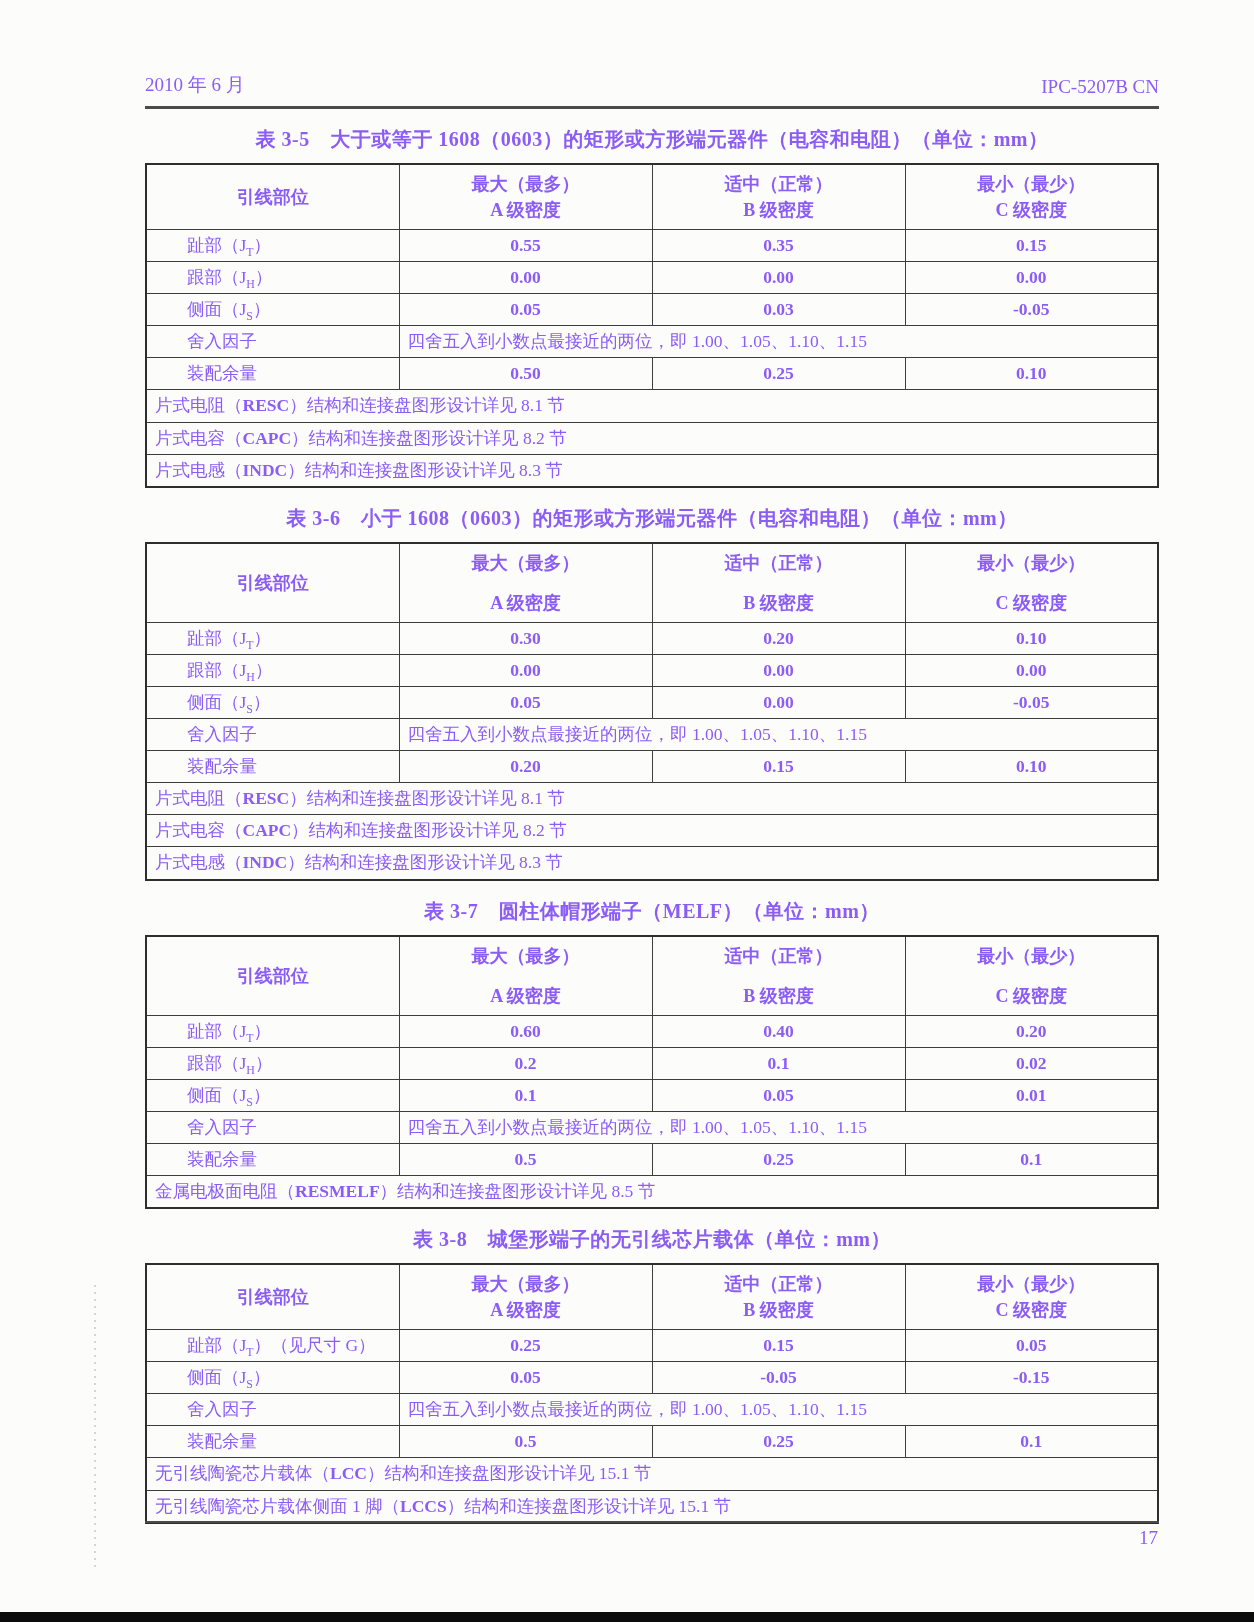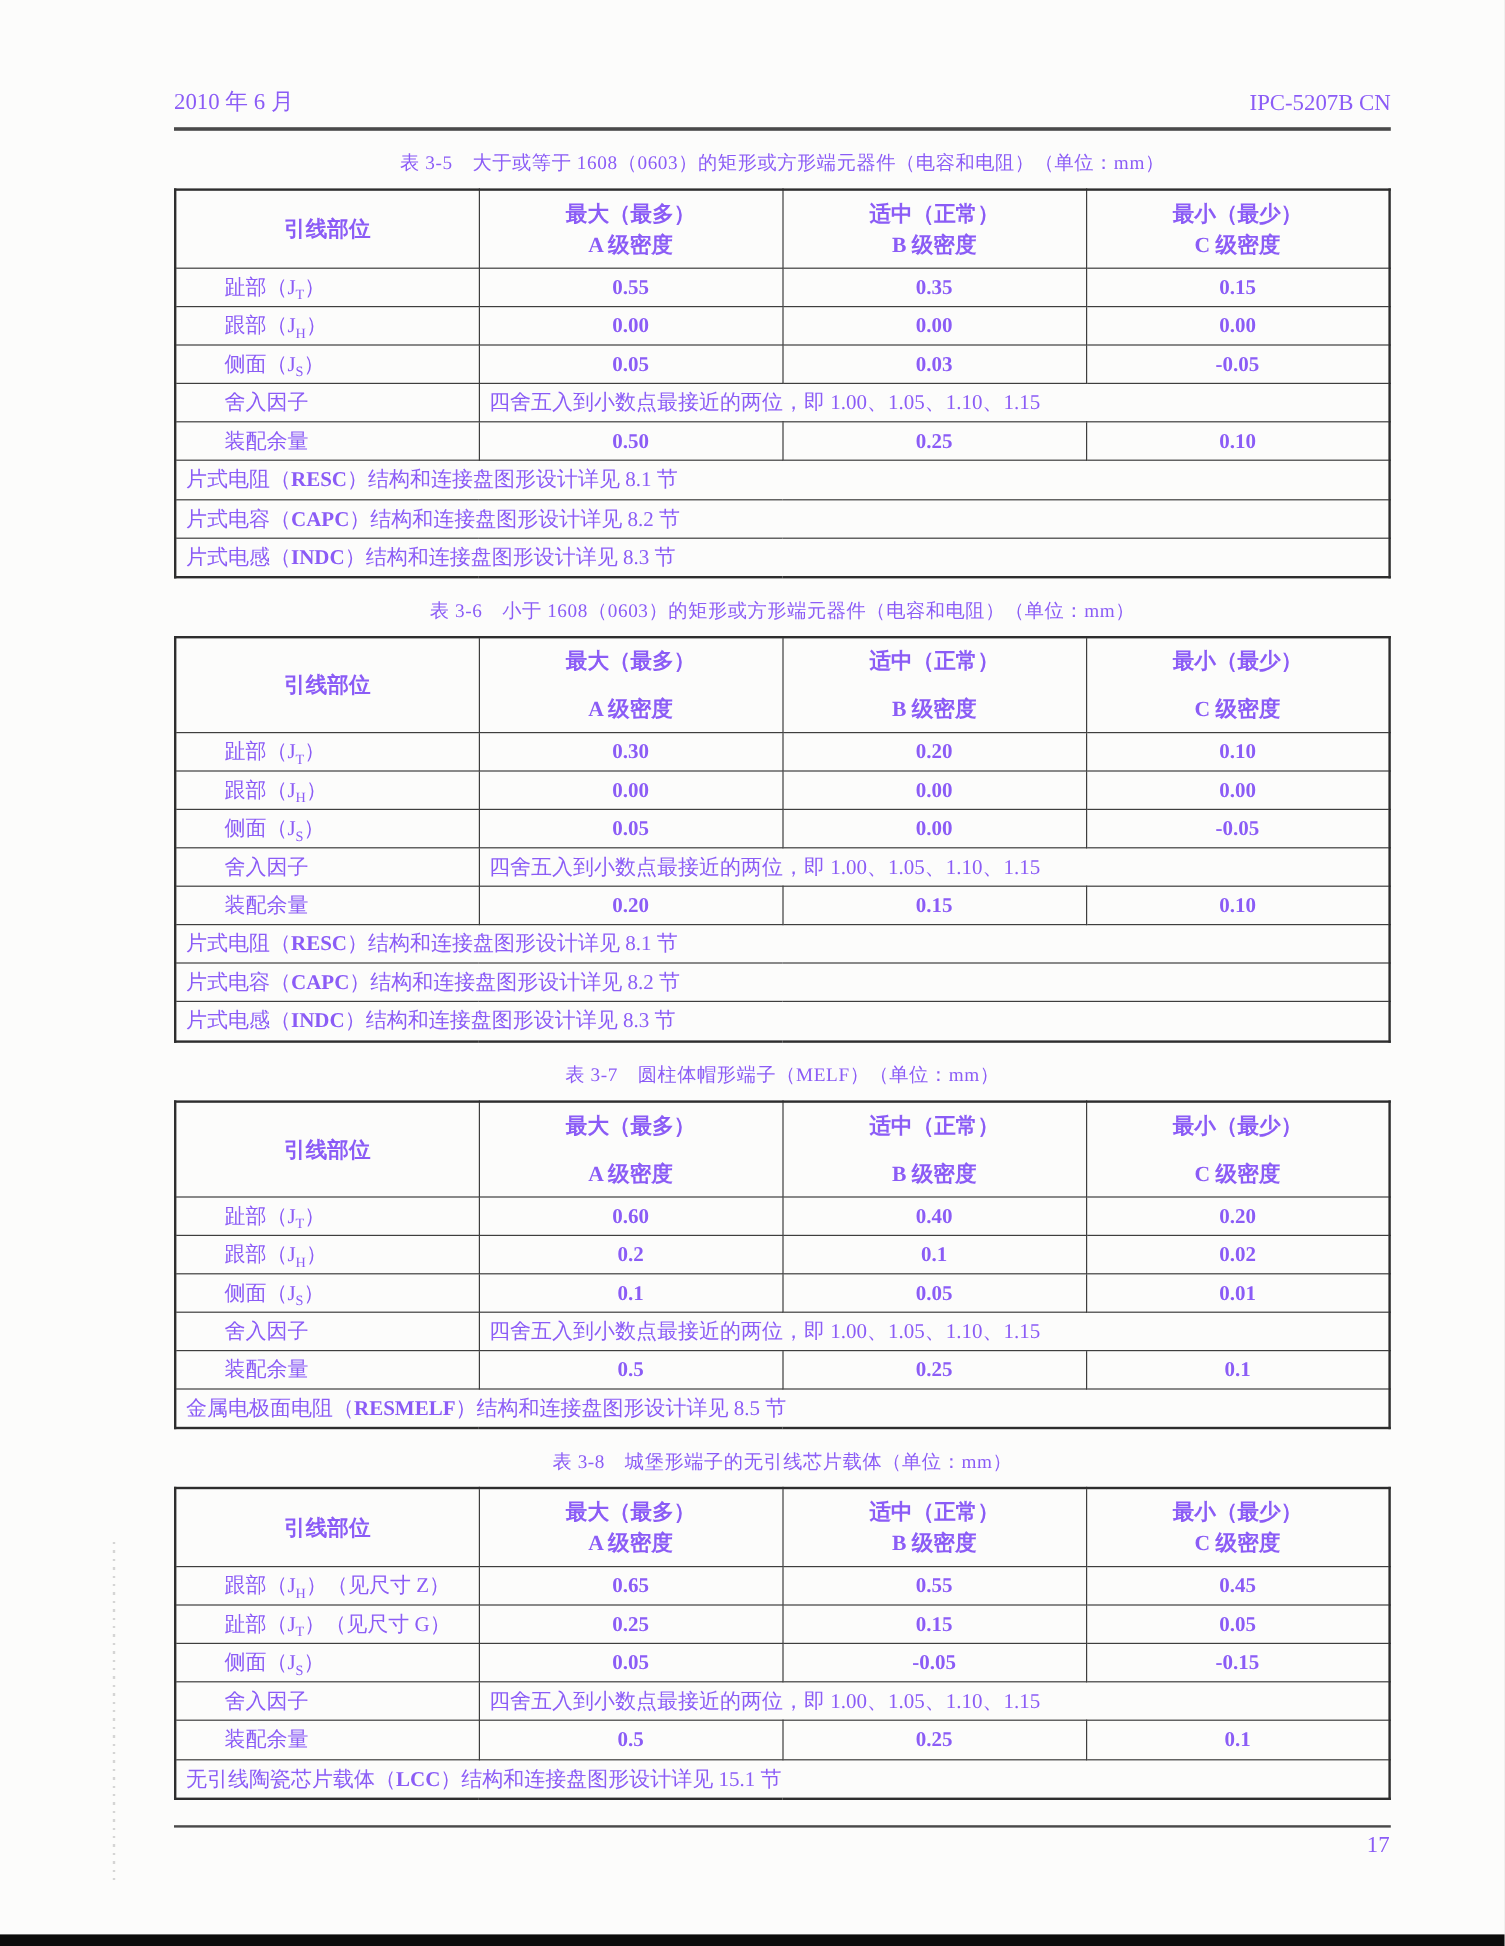--- a/index.html
+++ b/index.html
@@ -11,21 +11,21 @@
     color:#8b5cf6;
     overflow:hidden;
   }
   .content { position:absolute; left:145px; top:0; width:1014px; }
   .page-header {
     display:flex; justify-content:space-between; align-items:flex-end;
     padding-top:72px; font-size:19px;
   }
   .header-rule { border:0; border-top:3px solid #4a4a4a; margin:8px 0 0 0; }
   .table-title {
-    text-align:center; font-weight:normal; font-size:16px;
+    text-align:center; font-weight:bold; font-size:20px;
     margin:17px 0 10px 0; letter-spacing:0.5px;
   }
   table.data-table {
     width:100%; border-collapse:collapse; table-layout:fixed;
     border:2px solid #2e2e2e;
   }
   table.data-table col { width:25%; }
   table.data-table th, table.data-table td { border:1px solid #3e3e3e; }
   th { font-size:18px; font-weight:bold; padding:7px 4px; vertical-align:middle; }
   th .h2 { margin-top:2px; }
@@ -289,26 +289,20 @@
                   <div class="h2">B 级密度</div>
                 </th>
                 <th>
                   <div class="h1">最小（最少）</div>
                   <div class="h2">C 级密度</div>
                 </th>
               </tr>
             </thead>
             <tbody>
               <tr>
-                <td class="lab"><span>跟部（J</span><sub>H</sub><span>）（见尺寸 Z）</span></td>
-                <td class="val">0.65</td>
-                <td class="val">0.55</td>
-                <td class="val">0.45</td>
-              </tr>
-              <tr>
                 <td class="lab"><span>趾部（J</span><sub>T</sub><span>）（见尺寸 G）</span></td>
                 <td class="val">0.25</td>
                 <td class="val">0.15</td>
                 <td class="val">0.05</td>
               </tr>
               <tr>
                 <td class="lab"><span>侧面（J</span><sub>S</sub><span>）</span></td>
                 <td class="val">0.05</td>
                 <td class="val">-0.05</td>
                 <td class="val">-0.15</td>
@@ -318,20 +312,23 @@
                 <td class="spanText" colspan="3">四舍五入到小数点最接近的两位，即 1.00、1.05、1.10、1.15</td>
               </tr>
               <tr>
                 <td class="lab"><span>装配余量</span></td>
                 <td class="val">0.5</td>
                 <td class="val">0.25</td>
                 <td class="val">0.1</td>
               </tr>
               <tr>
                 <td class="note" colspan="4"><span>无引线陶瓷芯片载体（</span><b>LCC</b><span>）结构和连接盘图形设计详见 15.1 节</span></td>
+              </tr>
+              <tr>
+                <td class="note" colspan="4"><span>无引线陶瓷芯片载体侧面 1 脚（</span><b>LCCS</b><span>）结构和连接盘图形设计详见 15.1 节</span></td>
               </tr>
             </tbody>
           </table>
         </section>
       </main>
   </div>
   <hr class="footer-rule">
   <div class="page-number">17</div>
   <div class="bottom-bar"></div>
 </div>

